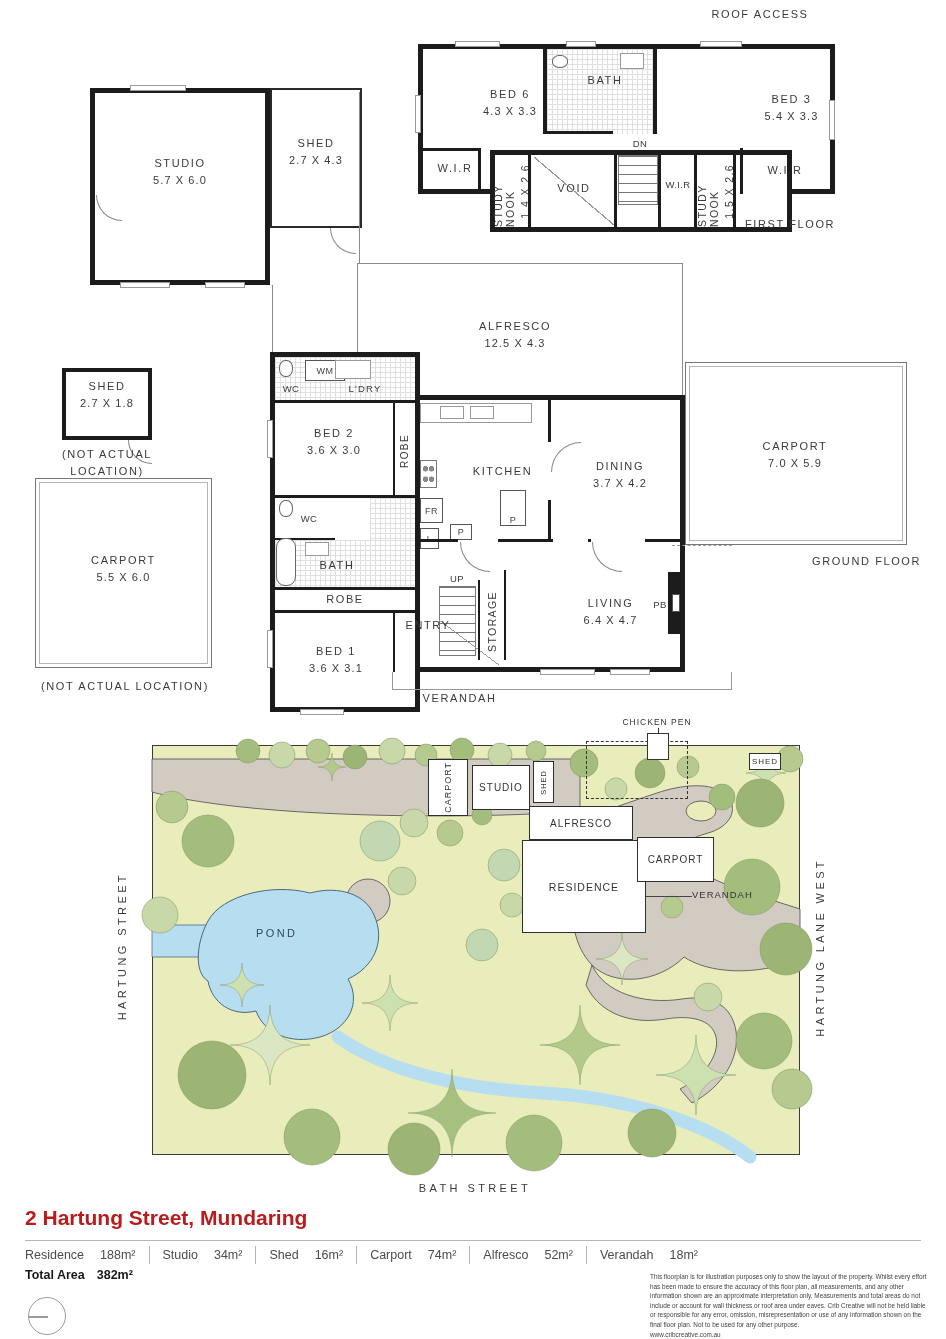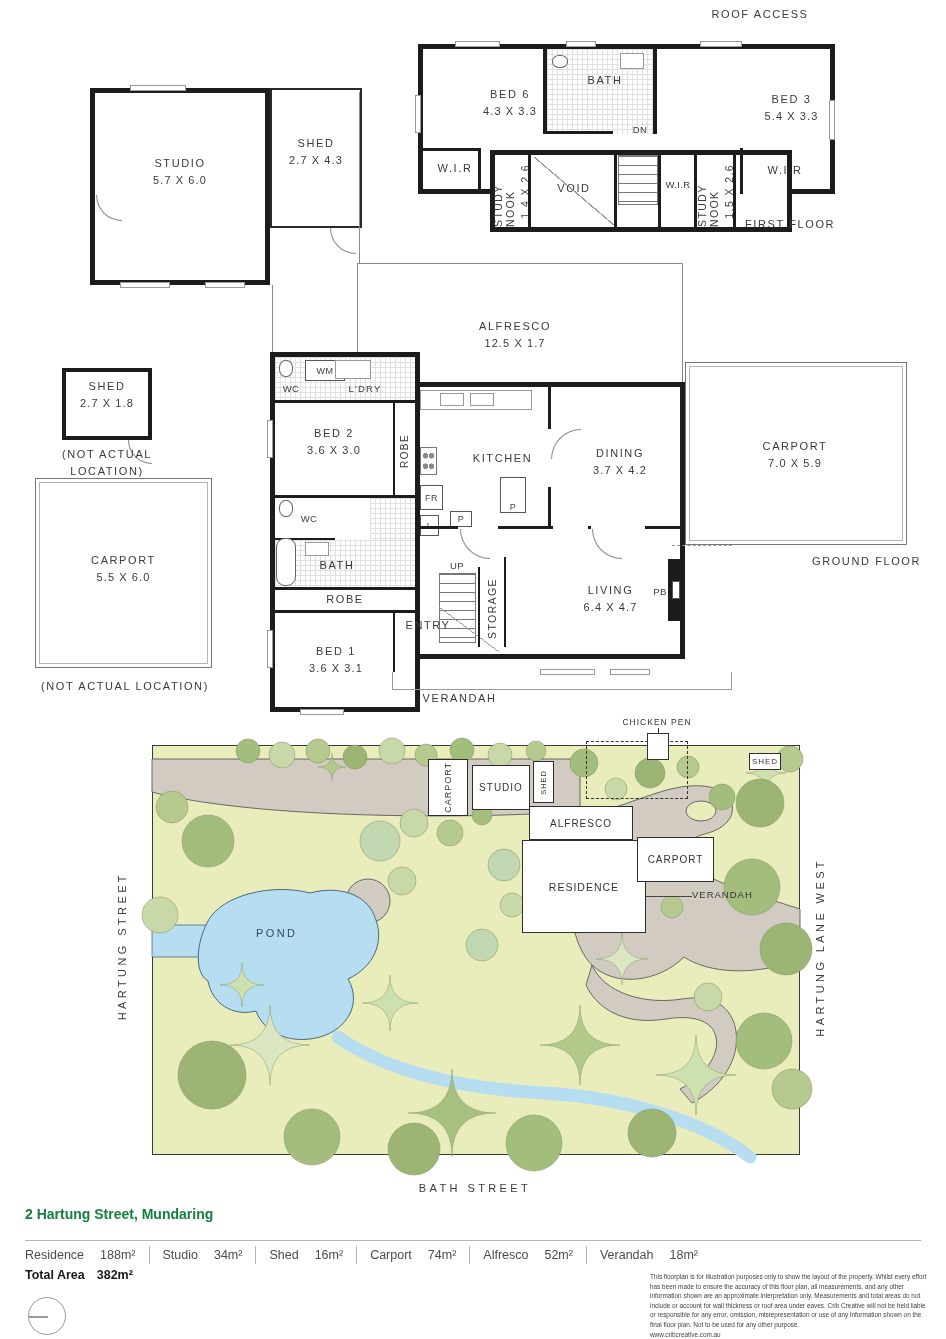--- a/index.html
+++ b/index.html
@@ -32,21 +32,21 @@
        border-bottom-left-radius:100%}
   .fixture{position:absolute;border:1px solid #666;background:#fff;border-radius:45%}
   
   #site{position:absolute;left:152px;top:745px;width:648px;height:410px}
   #site svg{position:absolute;left:0;top:0;overflow:visible}
   .bld{position:absolute;background:#fff;border:1px solid #2e2e2e;display:flex;align-items:center;
        justify-content:center;text-align:center;font-size:9.5px;letter-spacing:1px;color:#333}
   .street{position:absolute;font-size:11px;letter-spacing:3.4px;color:#3a3a3a}
   .pond-lbl{position:absolute;font-size:11px;letter-spacing:2.4px;color:#2e4a62}
   
-  .title{position:absolute;left:25px;top:1206px;font-size:14px;font-weight:bold;color:#15803d}
+  .title{position:absolute;left:25px;top:1206px;font-size:21px;font-weight:bold;color:#b91c1c}
   .rule{position:absolute;left:25px;top:1240px;width:896px;height:1px;background:#b5b5b5}
   .area-row{position:absolute;left:25px;top:1246px;display:flex;align-items:center;font-size:12.5px;color:#4c4c4c}
   .area-item{display:flex;gap:16px;padding:2px 13px;border-right:1px solid #b5b5b5}
   .area-item:first-child{padding-left:0}
   .area-item:last-child{border-right:none}
   .total{position:absolute;left:25px;top:1268px;font-size:12.5px;font-weight:bold;color:#181818;display:flex;gap:12px}
   .disclaimer{position:absolute;left:650px;top:1272px;width:283px;font-size:6.4px;line-height:1.5;color:#3f3f3f}
   .compass{position:absolute;left:28px;top:1297px;width:38px;height:38px;border:1px solid #9a9a9a;border-radius:50%}
   .compass div{position:absolute;left:0;top:18px;width:19px;height:2px;background:#9a9a9a}
 </style>
@@ -79,21 +79,21 @@
   <div class="lbl" style="left:745px;top:162px;width:80px">W.I.R</div>
 
   <div class="vlbl" style="left:495px;top:155px;width:32px;height:72px">
     <span class="v">STUDY NOOK</span>
     <span class="v">1.4 X 2.6</span>
   </div>
   <div class="wall" style="left:528px;top:155px;width:3px;height:72px"></div>
   <div class="lbl" style="left:532px;top:180px;width:84px">VOID</div>
   <div class="diag" style="left:534px;top:157px;width:80px;height:68px"></div>
   <div class="wall" style="left:614px;top:155px;width:3px;height:72px"></div>
-  <div class="lbl sm" style="left:622px;top:123px;width:36px">DN</div>
+  <div class="lbl sm" style="left:622px;top:137px;width:36px">DN</div>
   <div class="stairs" style="left:618px;top:155px;width:40px;height:50px"></div>
   <div class="wall" style="left:658px;top:155px;width:3px;height:72px"></div>
   <div class="lbl sm" style="left:660px;top:178px;width:36px">W.I.R</div>
   <div class="wall" style="left:694px;top:155px;width:3px;height:72px"></div>
   <div class="vlbl" style="left:699px;top:155px;width:32px;height:72px">
     <span class="v">STUDY NOOK</span>
     <span class="v">1.5 X 2.6</span>
   </div>
   <div class="wall" style="left:733px;top:155px;width:3px;height:72px"></div>
   <div class="lbl" style="left:745px;top:216px;width:90px">FIRST FLOOR</div>
@@ -111,21 +111,21 @@
   <div class="win" style="left:205px;top:282px;width:40px;height:6px"></div>
   <div class="arc" style="left:96px;top:195px;width:26px;height:26px"></div>
 
   <div class="abs" style="left:270px;top:88px;width:92px;height:140px;border:2px solid #2a2a2a;background:#fff"></div>
   <div class="lbl" style="left:274px;top:135px;width:84px"><span>SHED</span><span class="dim">2.7 X 4.3</span></div>
   <div class="arc" style="left:330px;top:228px;width:26px;height:26px"></div>
 
   <div class="line" style="left:359px;top:92px;width:1px;height:171px"></div>
   <div class="line" style="left:272px;top:285px;width:1px;height:67px"></div>
   <div class="abs" style="left:357px;top:263px;width:326px;height:132px;border:1px solid #8a8a8a;border-bottom:none"></div>
-  <div class="lbl" style="left:425px;top:318px;width:180px"><span>ALFRESCO</span><span class="dim">12.5 X 1.7</span></div>
+  <div class="lbl" style="left:425px;top:318px;width:180px"><span>ALFRESCO</span><span class="dim">12.5 X 4.3</span></div>
 
   <div class="thick" style="left:270px;top:352px;width:150px;height:360px">
     <div class="grid abs" style="left:0;top:0;width:140px;height:45px"></div>
     <div class="wall" style="left:0;top:43px;width:140px;height:3px"></div>
     <div class="fixture" style="left:4px;top:3px;width:14px;height:17px"></div>
     <div class="lbl sm" style="left:0;top:25px;width:32px">WC</div>
     <div class="box" style="left:30px;top:3px;width:40px;height:21px">WM</div>
     <div class="box" style="left:60px;top:3px;width:36px;height:19px;border-color:#999"></div>
     <div class="lbl sm" style="left:50px;top:25px;width:80px;letter-spacing:1.2px">L'DRY</div>
 
@@ -150,21 +150,21 @@
     <div class="lbl" style="left:0;top:234px;width:140px">ROBE</div>
     <div class="wall" style="left:0;top:253px;width:140px;height:3px"></div>
 
     <div class="lbl" style="left:0;top:286px;width:122px"><span>BED 1</span><span class="dim">3.6 X 3.1</span></div>
     <div class="wall" style="left:118px;top:255px;width:2px;height:60px"></div>
   </div>
   <div class="win" style="left:267px;top:420px;width:6px;height:38px"></div>
   <div class="win" style="left:267px;top:630px;width:6px;height:38px"></div>
   <div class="win" style="left:300px;top:709px;width:44px;height:6px"></div>
 
-  <div class="thick" style="left:415px;top:382px;width:270px;height:277px">
+  <div class="thick" style="left:415px;top:395px;width:270px;height:277px">
 
     <div class="abs" style="left:0;top:3px;width:112px;height:20px;border:1px solid #999"></div>
     <div class="box" style="left:20px;top:6px;width:24px;height:13px;border-color:#999"></div>
     <div class="box" style="left:50px;top:6px;width:24px;height:13px;border-color:#999"></div>
     <div class="abs" style="left:0;top:60px;width:17px;height:28px;border:1px solid #777;background:
       radial-gradient(circle at 30% 30%,#888 2.5px,transparent 3px),
       radial-gradient(circle at 70% 30%,#888 2.5px,transparent 3px),
       radial-gradient(circle at 30% 70%,#888 2.5px,transparent 3px),
       radial-gradient(circle at 70% 70%,#888 2.5px,transparent 3px),#fff"></div>
     <div class="lbl" style="left:25px;top:63px;width:115px">KITCHEN</div>

